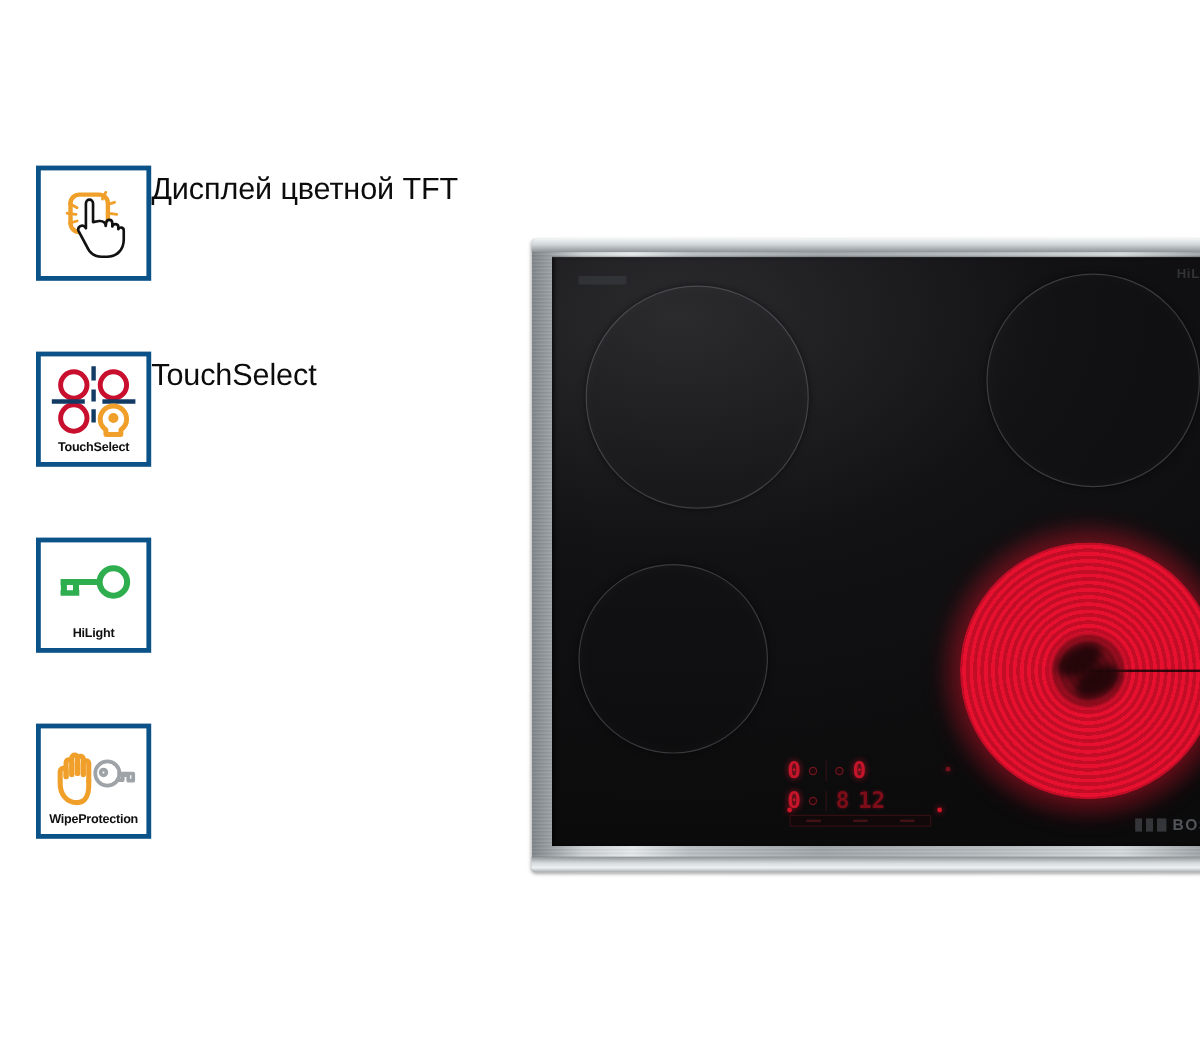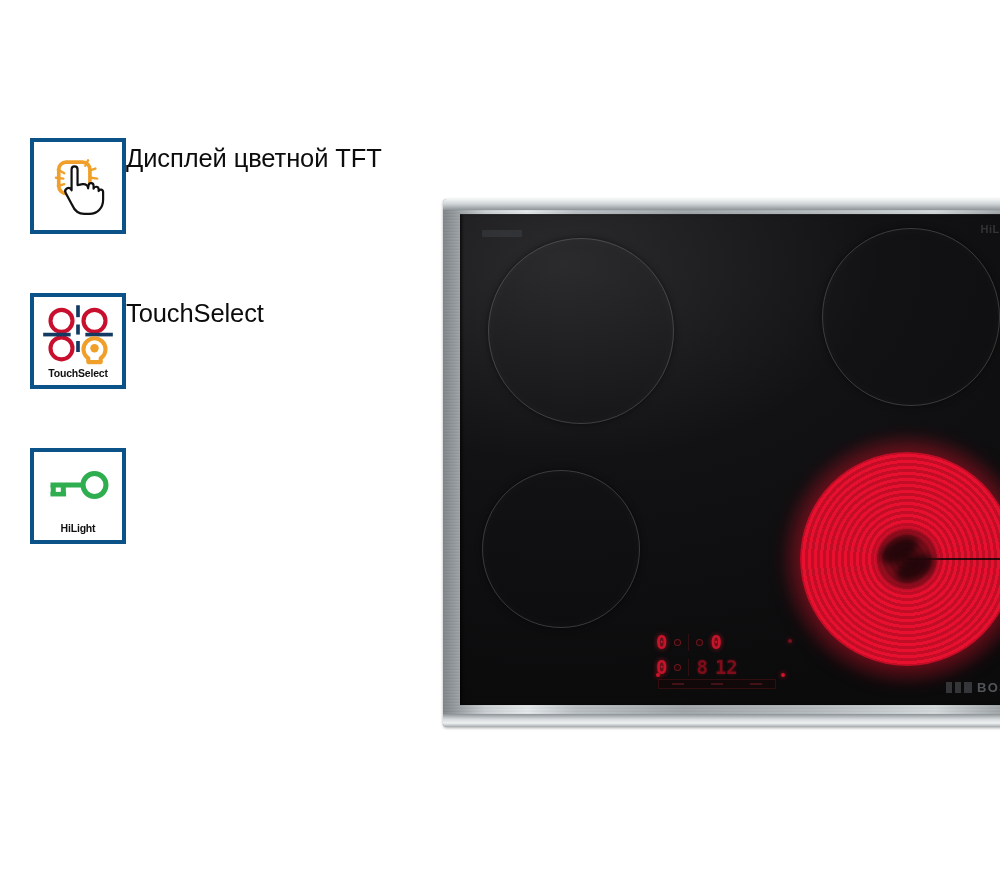--- a/index.html
+++ b/index.html
@@ -387,20 +387,40 @@
         <line x1="53" y1="36" x2="18" y2="36" stroke="#2eae4e" stroke-width="5.5" stroke-linecap="butt"></line>
         <line x1="21" y1="36" x2="21" y2="47" stroke="#2eae4e" stroke-width="5.5" stroke-linecap="butt"></line>
         <line x1="32" y1="36" x2="32" y2="45" stroke="#2eae4e" stroke-width="5.5" stroke-linecap="butt"></line>
         <line x1="18" y1="46" x2="35" y2="46" stroke="#2eae4e" stroke-width="5" stroke-linecap="butt"></line>
       </svg>
       <span class="icon-caption">HiLight</span>
     </div>
   </div>
 
   <div class="feature-row r3">
+    <div class="icon-box">
+      <svg class="icon-art" viewBox="0 0 96 96">
+
+        <g fill="none" stroke="#f0a02a" stroke-width="4.6" stroke-linecap="round" stroke-linejoin="round">
+          <path d="M23 44 L23 31 C23 27.6 28.2 27.6 28.2 31 L28.2 42"></path>
+          <path d="M28.2 42 L28.2 27 C28.2 23.4 33.4 23.4 33.4 27 L33.4 41"></path>
+          <path d="M33.4 41 L33.4 28 C33.4 24.4 38.6 24.4 38.6 28 L38.6 42"></path>
+          <path d="M38.6 42 L38.6 32 C38.6 28.6 43.6 28.6 43.6 32 L43.6 48"></path>
+          <path d="M23 44 L23 38 C23 34.8 17.6 35.6 17.6 39.6 L17.6 50
+                   C17.6 60.5 24 67.5 33 67.5 C40.6 67.5 43.6 60 43.6 52 L43.6 48"></path>
+        </g>
+
+        <g fill="none" stroke="#9ea3a8" stroke-width="3.4" stroke-linejoin="round" stroke-linecap="round">
+          <circle cx="60.5" cy="41" r="11"></circle>
+          <circle cx="57" cy="40" r="2.6"></circle>
+          <path d="M71.2 41 L84 41 L84 47.5 L79.5 47.5 L79.5 42.5 L74.5 42.5 L74.5 47 L70.6 47"></path>
+        </g>
+      </svg>
+      <span class="icon-caption">WipeProtection</span>
+    </div>
   </div>
 </div>
 
 <div id="cooktop">
   <div class="frame">
     <div class="frame-top-hi"></div>
     <div class="frame-bottom-hi"></div>
   </div>
 
   <div class="glass">

